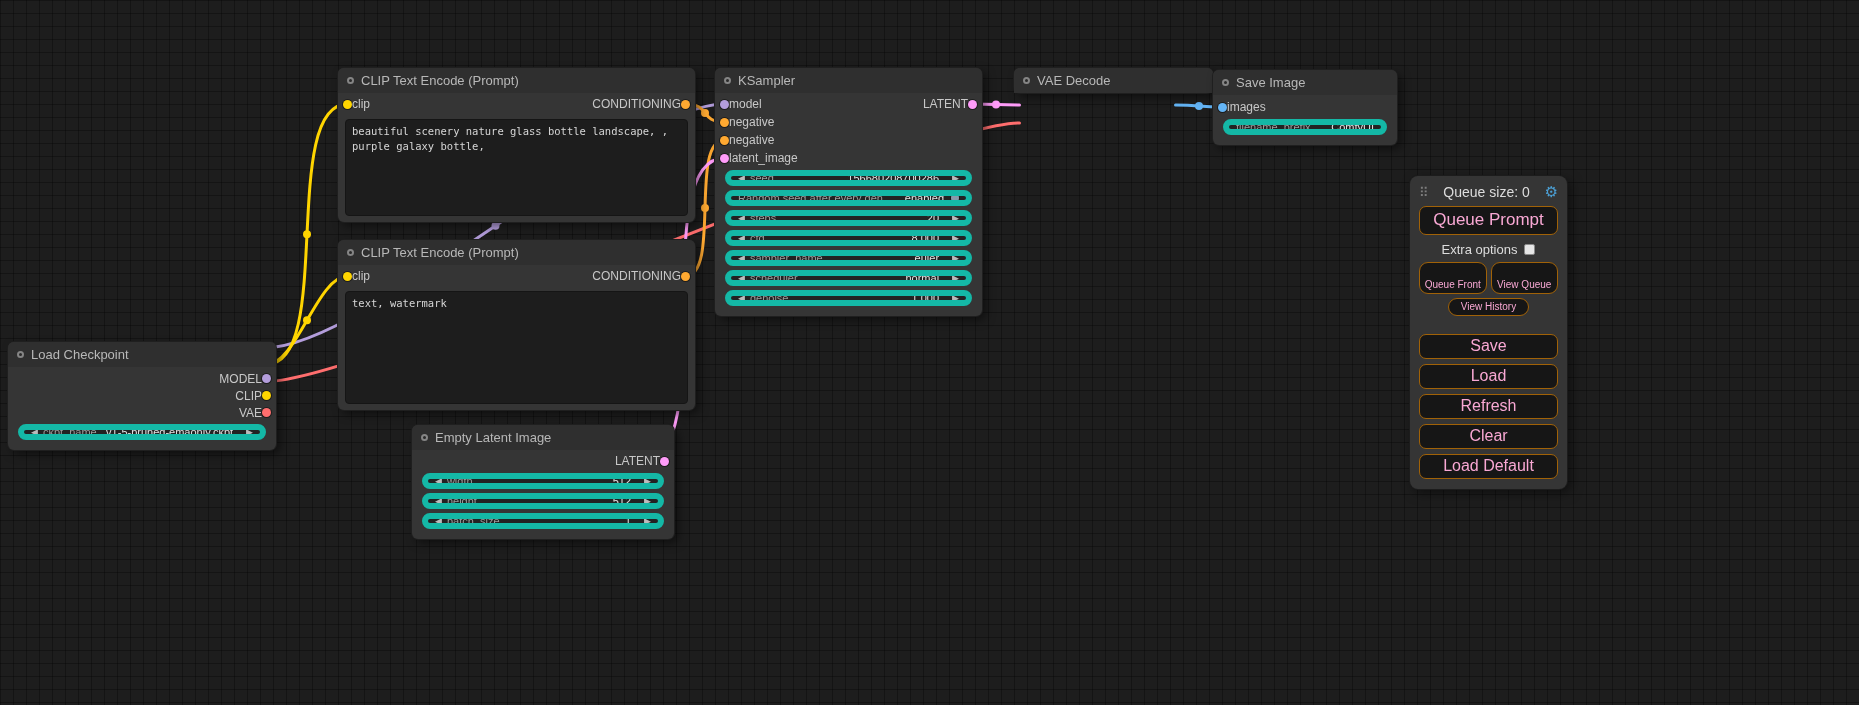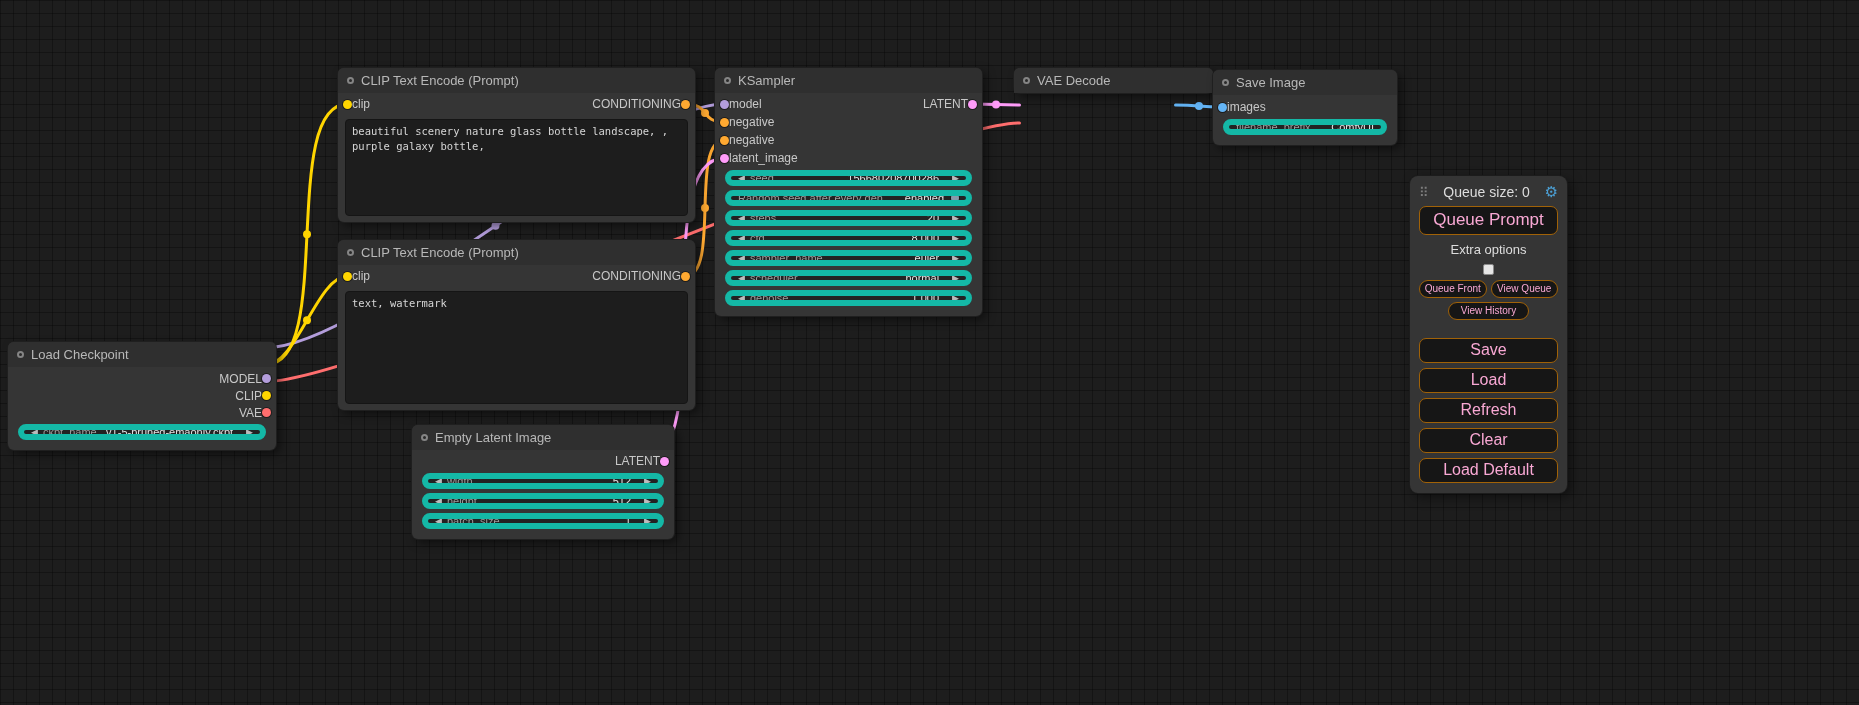--- a/index.html
+++ b/index.html
@@ -69,24 +69,24 @@
   .menu-header { display: flex; align-items: center; height: 22px; font-size: 14px; }
   .drag-handle { color: #7d7d7d; font-size: 13px; cursor: grab; }
   .queue-size { flex: 1; text-align: center; }
   .gear { font-size: 15px; cursor: pointer; }
   .menu button {
     display: block; background: #161616; color: #f9a8d4; border: 1px solid #a16207;
     border-radius: 7px; font-family: inherit; cursor: pointer;
   }
   .btn-big { width: 100%; font-size: 16px; padding: 2px 0 3px; margin-top: 5px; }
   .btn-queue { font-size: 17px; padding: 3px 0 4px; margin-top: 3px; }
-  .extra-row { display: flex; align-items: center; justify-content: center; gap: 7px; font-size: 13px; margin: 7px 0 5px; flex-direction: column; }
+  .extra-row { display: flex; align-items: center; justify-content: center; gap: 7px; font-size: 13px; margin: 7px 0 5px; }
   .checkbox { width: 11px; height: 11px; background: #e6e6e6; border: 1px solid #8a8a8a; border-radius: 2px; cursor: pointer; }
   .small-row { display: flex; justify-content: center; gap: 4px; margin-bottom: 4px; }
-  .menu .btn-small { font-size: 10px; padding: 2px 0 3px; border-radius: 9px; flex: 1; margin: 0; }
+  .menu .btn-small { font-size: 10px; padding: 16px 0 3px; border-radius: 9px; flex: 1; margin: 0; }
   .menu .btn-small.fixed { flex: none; padding: 2px 12px 3px; }
   .gap { height: 9px; }
 </style>
 </head>
 <body>
 
 <svg id="wires" width="1859" height="705">
     <path d="M 266.5 347.5 C 366.5 347.5, 624.5 104, 724.5 104" stroke="#B39DDB" stroke-width="3" fill="none" stroke-linecap="round"></path>
     <circle cx="495.5" cy="225.75" r="4" fill="#B39DDB"></circle>
     <path d="M 266.5 364.5 C 334.7006460746524 364.5, 279.2993539253476 104, 347.5 104" stroke="#FFD500" stroke-width="3" fill="none" stroke-linecap="round"></path>

